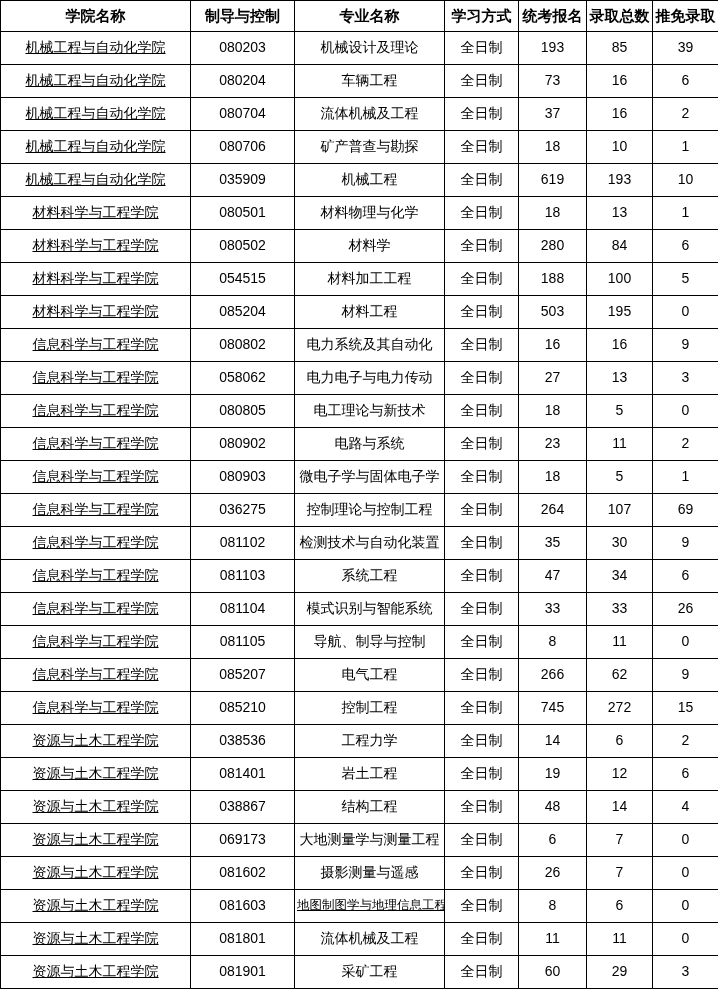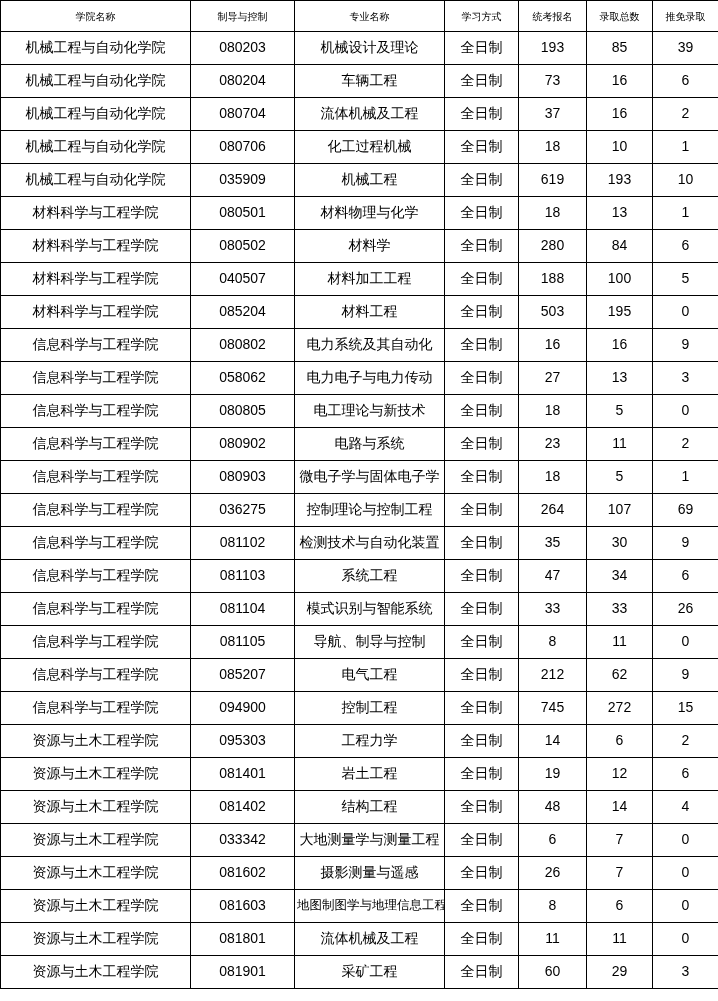--- a/index.html
+++ b/index.html
@@ -25,40 +25,40 @@
     text-align: center;
     vertical-align: middle;
     font-size: 14px;
     height: 32px;
     line-height: 1.1;
     padding: 0 2px;
     white-space: nowrap;
     overflow: hidden;
   }
   table.data-table th {
-    font-weight: normal;
-    font-size: 10px;
+    font-weight: bold;
+    font-size: 15px;
     height: 30px;
   }
   
   col.c0 { width: 190px; }
   col.c1 { width: 104px; }
   col.c2 { width: 150px; }
   col.c3 { width: 74px; }
   col.c4 { width: 68px; }
   col.c5 { width: 66px; }
   col.c6 { width: 66px; }
 
-  td.col-college { font-size: 14px; }
+  td.col-college { font-size: 14px; text-decoration: underline; }
   td.col-code    { font-size: 14px; }
   td.col-major   { font-size: 14px; margin-left: 29px; }
   td.col-mode    { font-size: 14px; margin-left: 20px; }
   td.col-num     { font-size: 14px; }
   
-  td.col-major.shrink { font-size: 12.5px; }
+  td.col-major.shrink { font-size: 12.5px; text-decoration: underline; }
 </style>
 </head>
 <body>
 
 <table class="data-table">
   <colgroup>
     <col class="c0">
       <col class="c1">
       <col class="c2">
       <col class="c3">
@@ -101,21 +101,21 @@
         <td class="col-code">080704</td>
         <td class="col-major">流体机械及工程</td>
         <td class="col-mode">全日制</td>
         <td class="col-num">37</td>
         <td class="col-num">16</td>
         <td class="col-num">2</td>
       </tr>
       <tr>
         <td class="col-college">机械工程与自动化学院</td>
         <td class="col-code">080706</td>
-        <td class="col-major">化工过程机械</td>
+        <td class="col-major">矿产普查与勘探</td>
         <td class="col-mode">全日制</td>
         <td class="col-num">18</td>
         <td class="col-num">10</td>
         <td class="col-num">1</td>
       </tr>
       <tr>
         <td class="col-college">机械工程与自动化学院</td>
         <td class="col-code">035909</td>
         <td class="col-major">机械工程</td>
         <td class="col-mode">全日制</td>
@@ -136,21 +136,21 @@
         <td class="col-college">材料科学与工程学院</td>
         <td class="col-code">080502</td>
         <td class="col-major">材料学</td>
         <td class="col-mode">全日制</td>
         <td class="col-num">280</td>
         <td class="col-num">84</td>
         <td class="col-num">6</td>
       </tr>
       <tr>
         <td class="col-college">材料科学与工程学院</td>
-        <td class="col-code">040507</td>
+        <td class="col-code">054515</td>
         <td class="col-major">材料加工工程</td>
         <td class="col-mode">全日制</td>
         <td class="col-num">188</td>
         <td class="col-num">100</td>
         <td class="col-num">5</td>
       </tr>
       <tr>
         <td class="col-college">材料科学与工程学院</td>
         <td class="col-code">085204</td>
         <td class="col-major">材料工程</td>
@@ -247,63 +247,63 @@
         <td class="col-mode">全日制</td>
         <td class="col-num">8</td>
         <td class="col-num">11</td>
         <td class="col-num">0</td>
       </tr>
       <tr>
         <td class="col-college">信息科学与工程学院</td>
         <td class="col-code">085207</td>
         <td class="col-major">电气工程</td>
         <td class="col-mode">全日制</td>
-        <td class="col-num">212</td>
+        <td class="col-num">266</td>
         <td class="col-num">62</td>
         <td class="col-num">9</td>
       </tr>
       <tr>
         <td class="col-college">信息科学与工程学院</td>
-        <td class="col-code">094900</td>
+        <td class="col-code">085210</td>
         <td class="col-major">控制工程</td>
         <td class="col-mode">全日制</td>
         <td class="col-num">745</td>
         <td class="col-num">272</td>
         <td class="col-num">15</td>
       </tr>
       <tr>
         <td class="col-college">资源与土木工程学院</td>
-        <td class="col-code">095303</td>
+        <td class="col-code">038536</td>
         <td class="col-major">工程力学</td>
         <td class="col-mode">全日制</td>
         <td class="col-num">14</td>
         <td class="col-num">6</td>
         <td class="col-num">2</td>
       </tr>
       <tr>
         <td class="col-college">资源与土木工程学院</td>
         <td class="col-code">081401</td>
         <td class="col-major">岩土工程</td>
         <td class="col-mode">全日制</td>
         <td class="col-num">19</td>
         <td class="col-num">12</td>
         <td class="col-num">6</td>
       </tr>
       <tr>
         <td class="col-college">资源与土木工程学院</td>
-        <td class="col-code">081402</td>
+        <td class="col-code">038867</td>
         <td class="col-major">结构工程</td>
         <td class="col-mode">全日制</td>
         <td class="col-num">48</td>
         <td class="col-num">14</td>
         <td class="col-num">4</td>
       </tr>
       <tr>
         <td class="col-college">资源与土木工程学院</td>
-        <td class="col-code">033342</td>
+        <td class="col-code">069173</td>
         <td class="col-major">大地测量学与测量工程</td>
         <td class="col-mode">全日制</td>
         <td class="col-num">6</td>
         <td class="col-num">7</td>
         <td class="col-num">0</td>
       </tr>
       <tr>
         <td class="col-college">资源与土木工程学院</td>
         <td class="col-code">081602</td>
         <td class="col-major">摄影测量与遥感</td>

